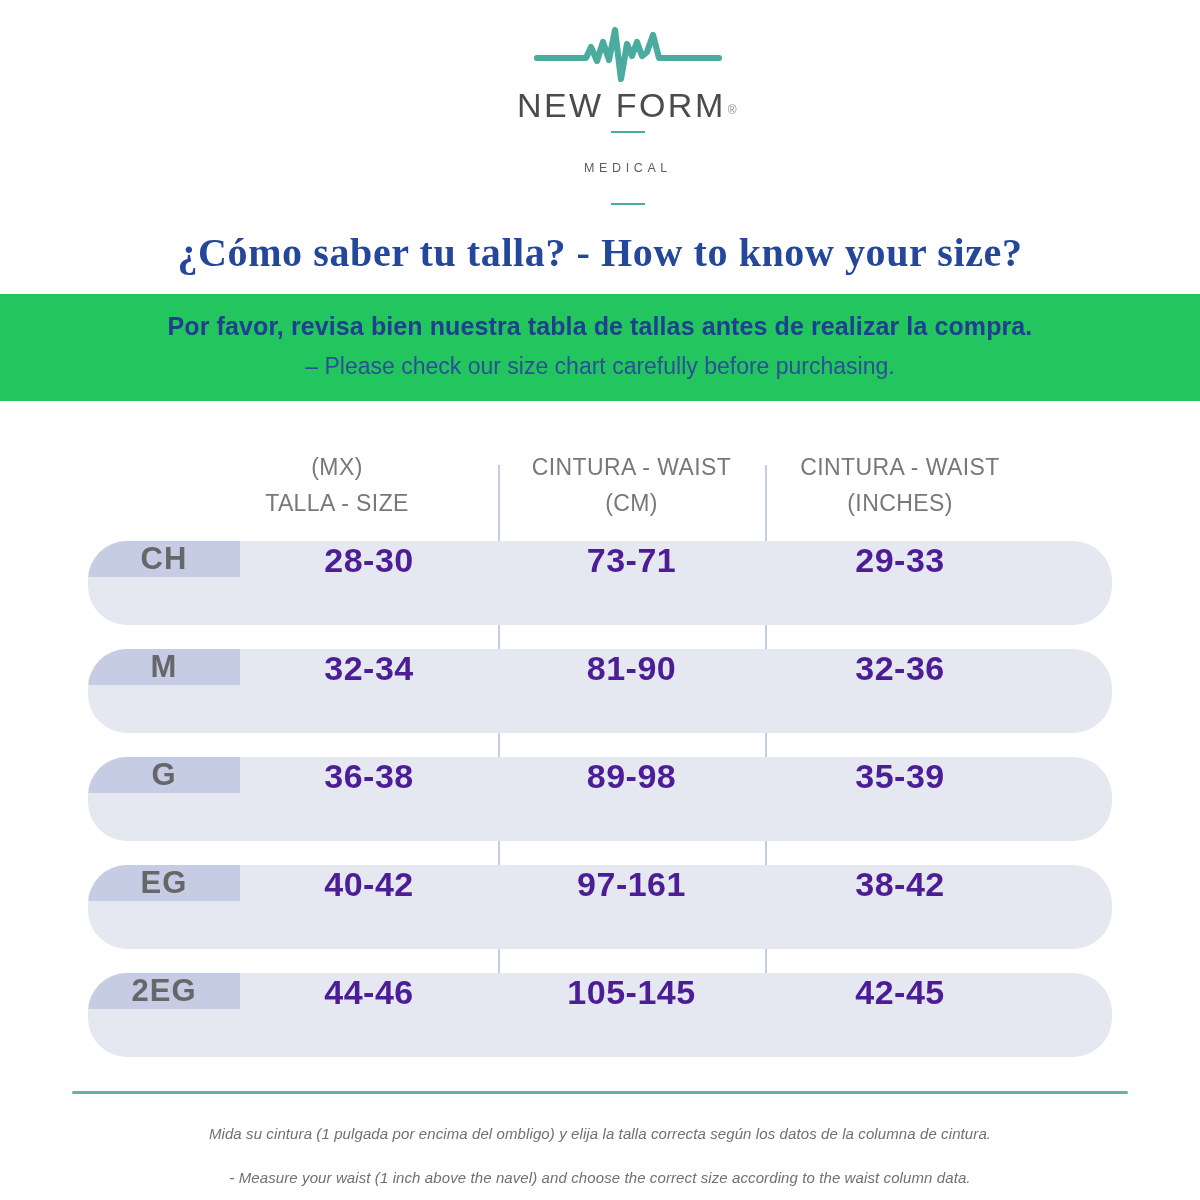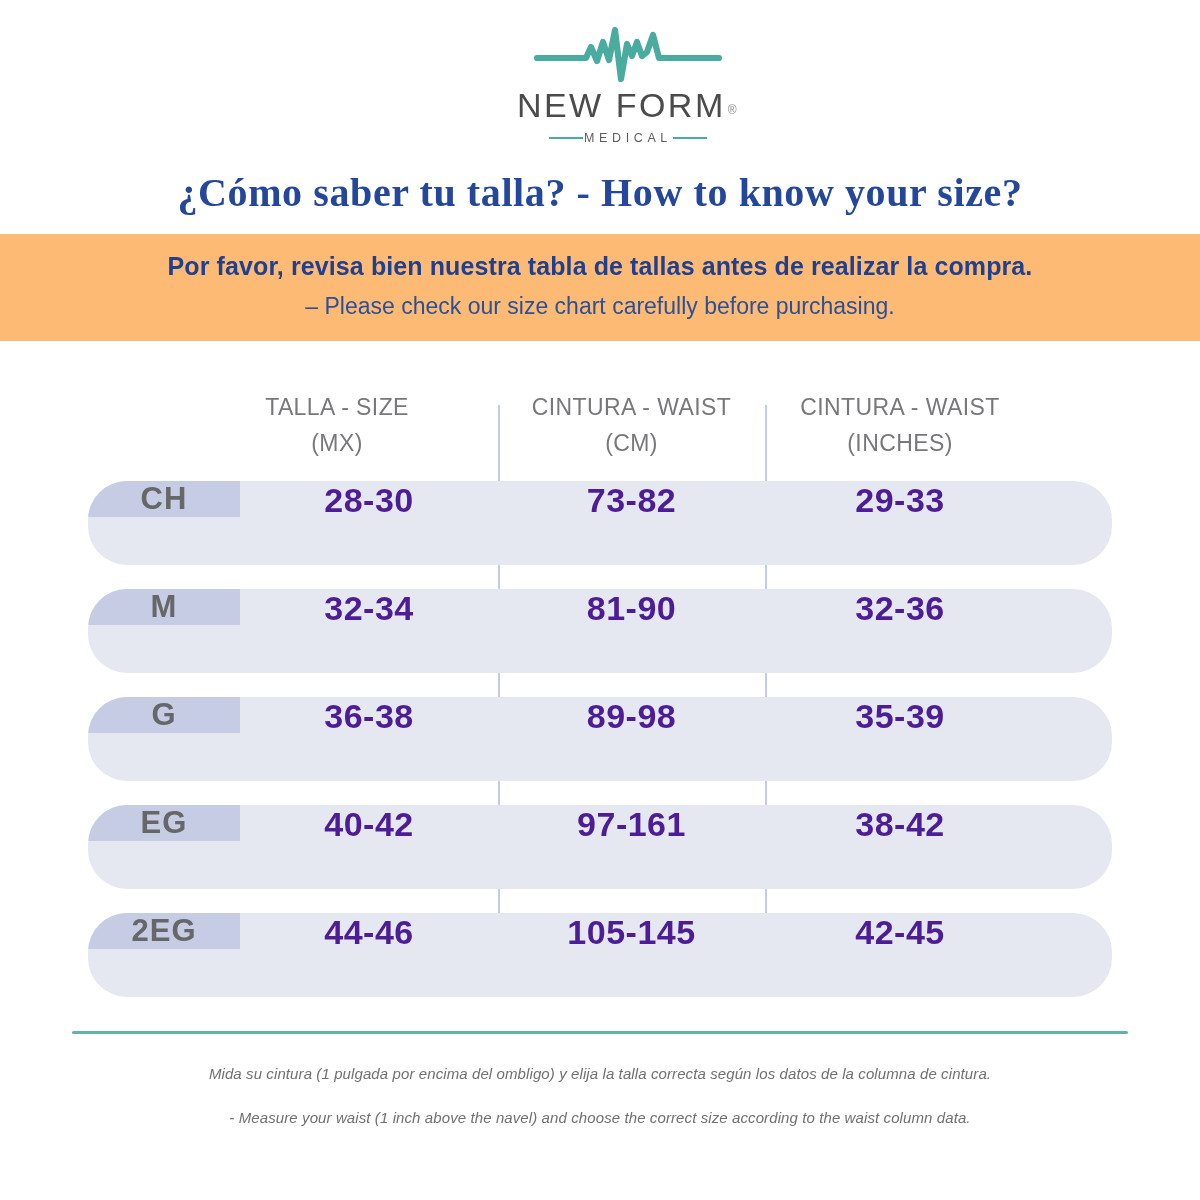--- a/index.html
+++ b/index.html
@@ -44,21 +44,22 @@
     font-size: 12px;
     margin-left: 2px;
     margin-top: 16px;
     color: #8d8d8f;
   }
   .medical-row {
     margin-top: 9px;
     display: flex;
     align-items: center;
     justify-content: center;
-    gap: 1px;
+    gap: 28px;
+    flex-direction: column;
   }
   .med-dash {
     width: 34px;
     height: 2px;
     background: #4aab9f;
   }
   .medical-text {
     color: #5d5d60;
     font-size: 12.5px;
     letter-spacing: 4.6px;
@@ -74,21 +75,21 @@
     font-weight: bold;
     font-size: 40px;
     letter-spacing: 0.6px;
     white-space: nowrap;
   }
 
   
   .notice-band {
     margin-top: 18px;
     width: 100%;
-    background: #fdba74;
+    background: #22c55e;
     padding: 17px 0 20px 0;
     text-align: center;
     box-sizing: border-box;
   }
   .notice-es {
     color: #1f3f8f;
     font-size: 25px;
     font-weight: bold;
     letter-spacing: 0.1px;
     line-height: 1.25;
@@ -240,39 +241,39 @@
 </div>
 
 <div class="table-zone">
 
   <div class="v-divider d1"></div>
   <div class="v-divider d2"></div>
 
   <div class="head-row">
     <div class="head-spacer"></div>
     <div class="head-cell c-size">
+      <div>(MX)</div>
       <div>TALLA - SIZE</div>
-      <div>(MX)</div>
     </div>
     <div class="head-cell c-cm">
       <div>CINTURA - WAIST</div>
       <div>(CM)</div>
     </div>
     <div class="head-cell c-in">
       <div>CINTURA - WAIST</div>
       <div>(INCHES)</div>
     </div>
   </div>
 
   <div class="rows">
 
     <div class="row-pill">
       <div class="cell-size-label">CH</div>
       <div class="cell-val c-mx">28-30</div>
-      <div class="cell-val c-cm">73-82</div>
+      <div class="cell-val c-cm">73-71</div>
       <div class="cell-val c-in">29-33</div>
       <div class="cell-endcap"></div>
     </div>
 
     <div class="row-pill">
       <div class="cell-size-label">M</div>
       <div class="cell-val c-mx">32-34</div>
       <div class="cell-val c-cm">81-90</div>
       <div class="cell-val c-in">32-36</div>
       <div class="cell-endcap"></div>

